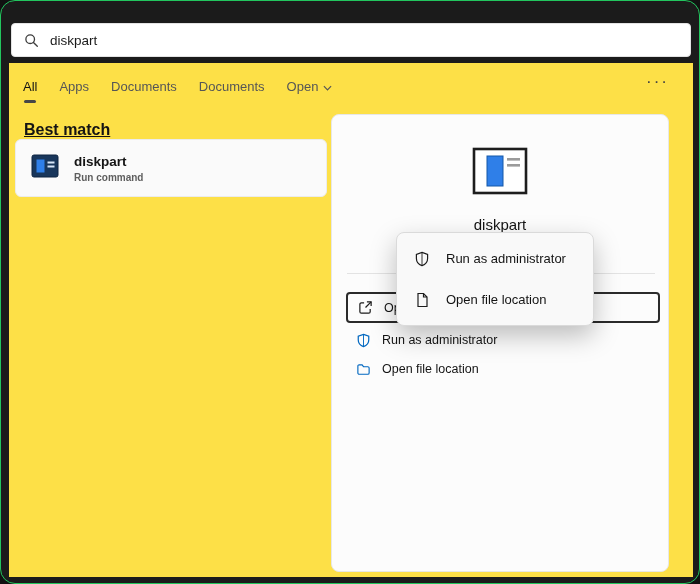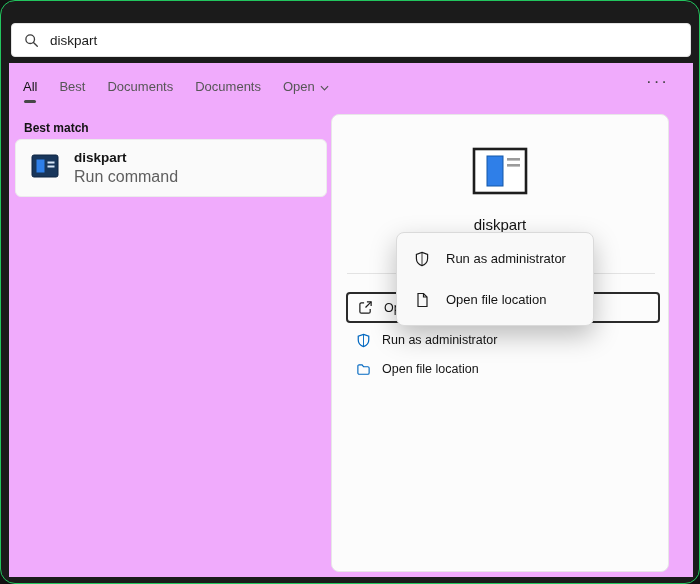--- a/index.html
+++ b/index.html
@@ -9,39 +9,39 @@
             border:1px solid #22c55e; border-radius:15px; overflow:hidden; }
 
   
   .search-bar { position:absolute; left:10px; top:22px; width:680px; height:34px;
                 background:#ffffff; border:1px solid #e3e3e3; border-radius:4px;
                 display:flex; align-items:center; padding:0 12px; gap:11px; }
   .search-icon { display:flex; align-items:center; }
   .search-text { font-size:13.5px; color:#1a1a1a; }
 
   
-  .main { position:absolute; left:8px; top:62px; width:684px; height:514px; background:#f0abfc; }
+  .main { position:absolute; left:8px; top:62px; width:684px; height:514px; background:#fde047; }
 
   
   .tabs { position:absolute; left:14px; top:16px; display:flex; align-items:flex-start; gap:22px; }
   .tab { font-size:13px; color:#565656; position:relative; padding-bottom:9px;
          display:flex; align-items:center; gap:5px; cursor:default; }
   .tab.active { color:#141414; }
   .tab.active::after { content:""; position:absolute; left:1px; right:1px; bottom:0;
                        height:3px; border-radius:2px; background:#474747; }
   .overflow-btn { position:absolute; right:24px; top:10px; font-size:17px; color:#444;
                   letter-spacing:2px; line-height:1; }
 
   
-  .section-heading { position:absolute; left:15px; top:58px; font-size:12px; font-weight:700; color:#141414; }
+  .section-heading { position:absolute; left:15px; top:58px; font-size:16px; font-weight:700; color:#141414;text-decoration:underline; }
   .result-card { position:absolute; left:6px; top:76px; width:312px; height:58px;
                  background:#fafafa; border:1px solid #ececec; border-radius:6px;
                  display:flex; align-items:center; padding:0 15px; gap:15px; }
   .result-title { font-size:13.5px; font-weight:700; color:#141414; margin-bottom:3px; }
-  .result-subtitle { font-size:16px; color:#5e5e5e; }
+  .result-subtitle { font-size:10px; color:#5e5e5e;font-weight:bold; }
 
   
   .preview { position:absolute; left:322px; top:51px; width:338px; height:458px;
              background:#fcfcfc; border:1px solid #e7e7e7; border-radius:8px; }
   .preview-icon { position:absolute; left:50%; top:31px; transform:translateX(-50%); }
   .preview-title { position:absolute; top:101px; left:0; width:100%; text-align:center;
                    font-size:15px; color:#141414; }
   .preview-divider { position:absolute; top:158px; left:15px; right:13px; height:1px; background:#e3e3e3; }
 
   .action-open { position:absolute; left:14px; right:8px; top:177px; height:31px;
@@ -77,21 +77,21 @@
     <span class="search-text">diskpart</span>
   </div>
 
   <div class="main">
 
     <div class="tabs">
       <div class="tab active">
         <span>All</span>
       </div>
       <div class="tab">
-        <span>Best</span>
+        <span>Apps</span>
       </div>
       <div class="tab">
         <span>Documents</span>
       </div>
       <div class="tab">
         <span>Documents</span>
       </div>
       <div class="tab">
         <span>Open</span>
         <span>

